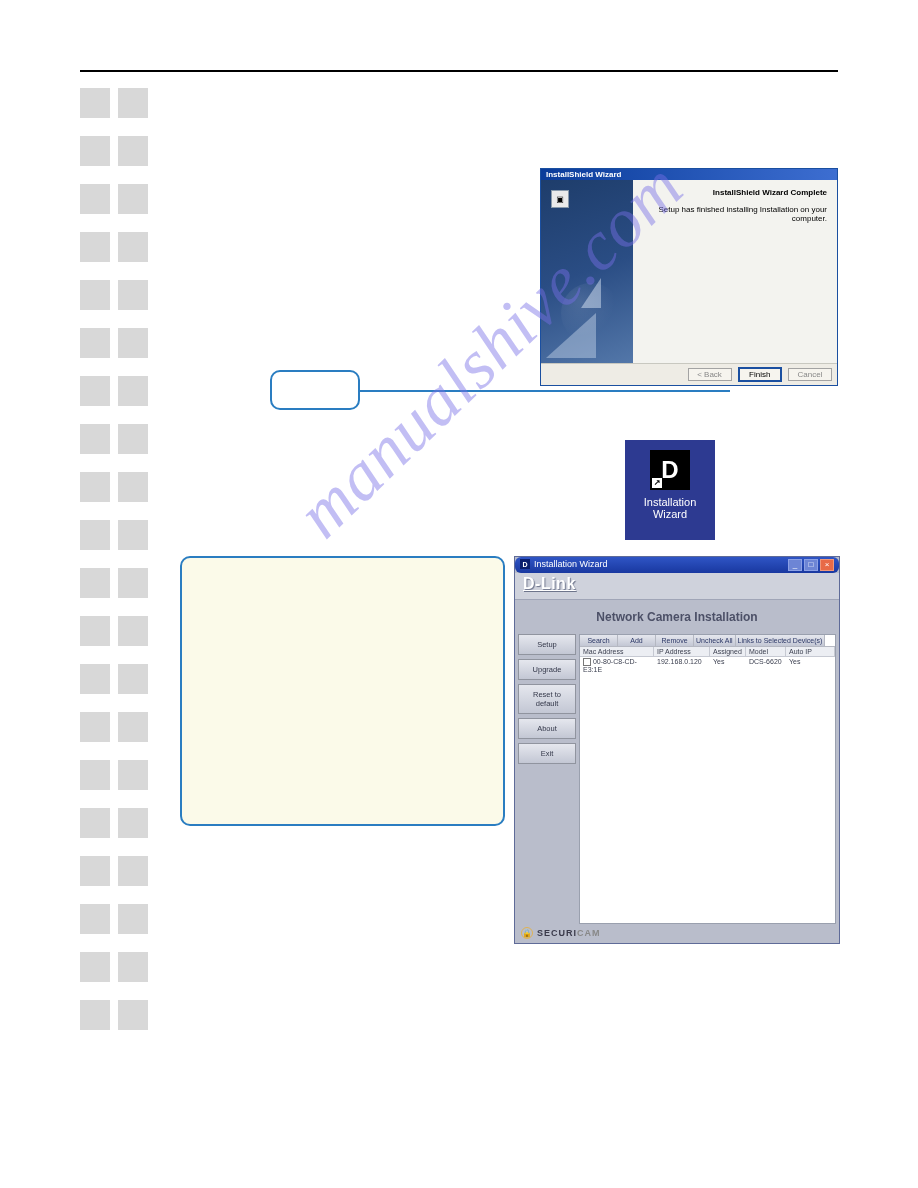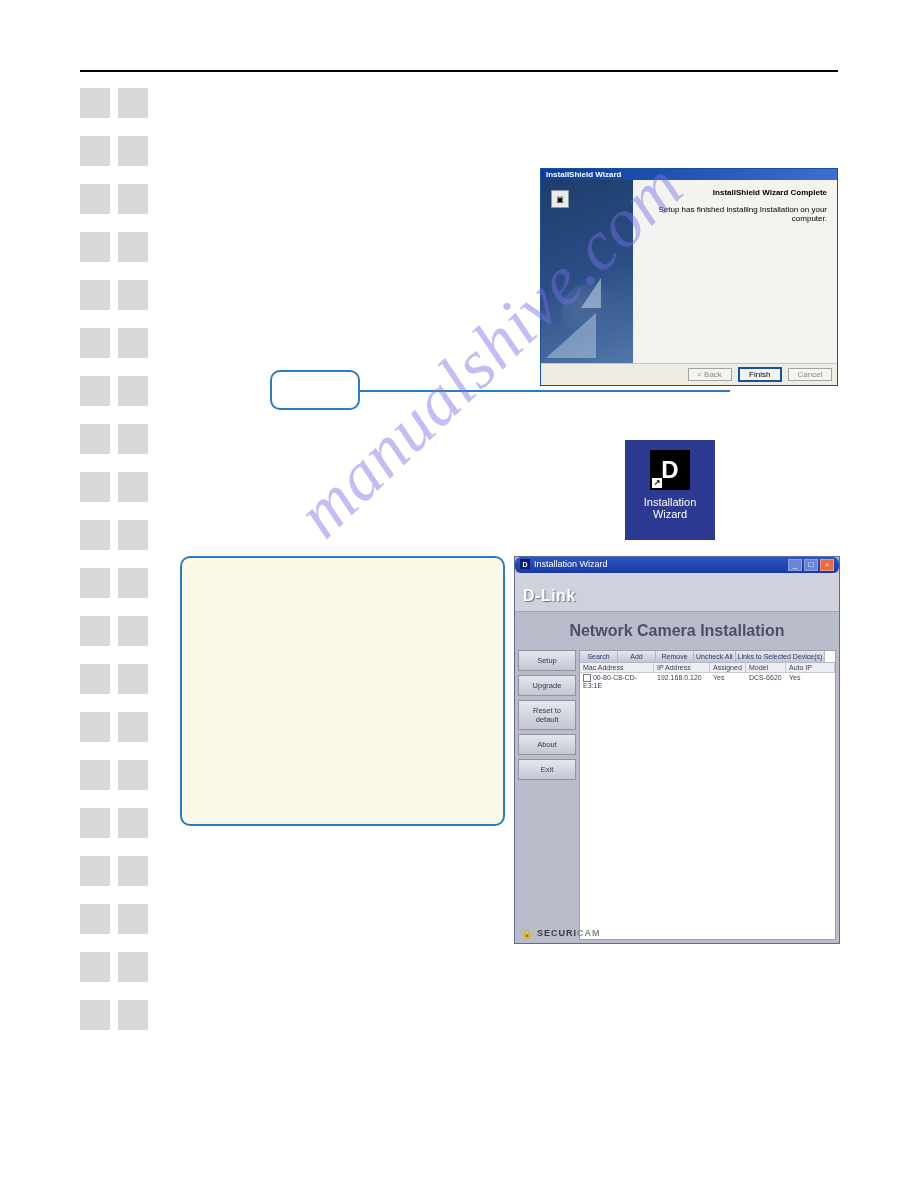--- a/index.html
+++ b/index.html
@@ -185,35 +185,36 @@
   .iw-tbtn {
     width: 14px; height: 12px; margin-left: 2px;
     background: #6d85d5; border: 1px solid #8ca1e6;
     text-align: center; line-height: 10px; font-size: 8px;
   }
   .iw-tbtn.close { background: #e86a47; border-color: #f0977a; }
 
   .iw-brand {
     background: #cfd2dc;
     color: #fff;
-    padding: 14px 8px 6px;
+    padding: 2px 8px 6px;
     border-bottom: 1px solid #a0a5b7;
     position: relative;
+    text-decoration: underline;
   }
   .iw-brand .logo {
     font-family: Arial, sans-serif;
     font-weight: bold; font-size: 16px;
     color: #fff;
     text-shadow: 1px 1px 1px #6d748b;
     letter-spacing: 0.5px;
   }
   .iw-headline {
     text-align: center;
     font-weight: bold;
-    font-size: 16px;
+    font-size: 12px;
     color: #4c5067;
     padding: 10px 0 8px;
   }
   .iw-body {
     display: flex;
     align-items: flex-start;
   }
   .iw-side {
     width: 64px;
     padding: 2px 3px 0;

